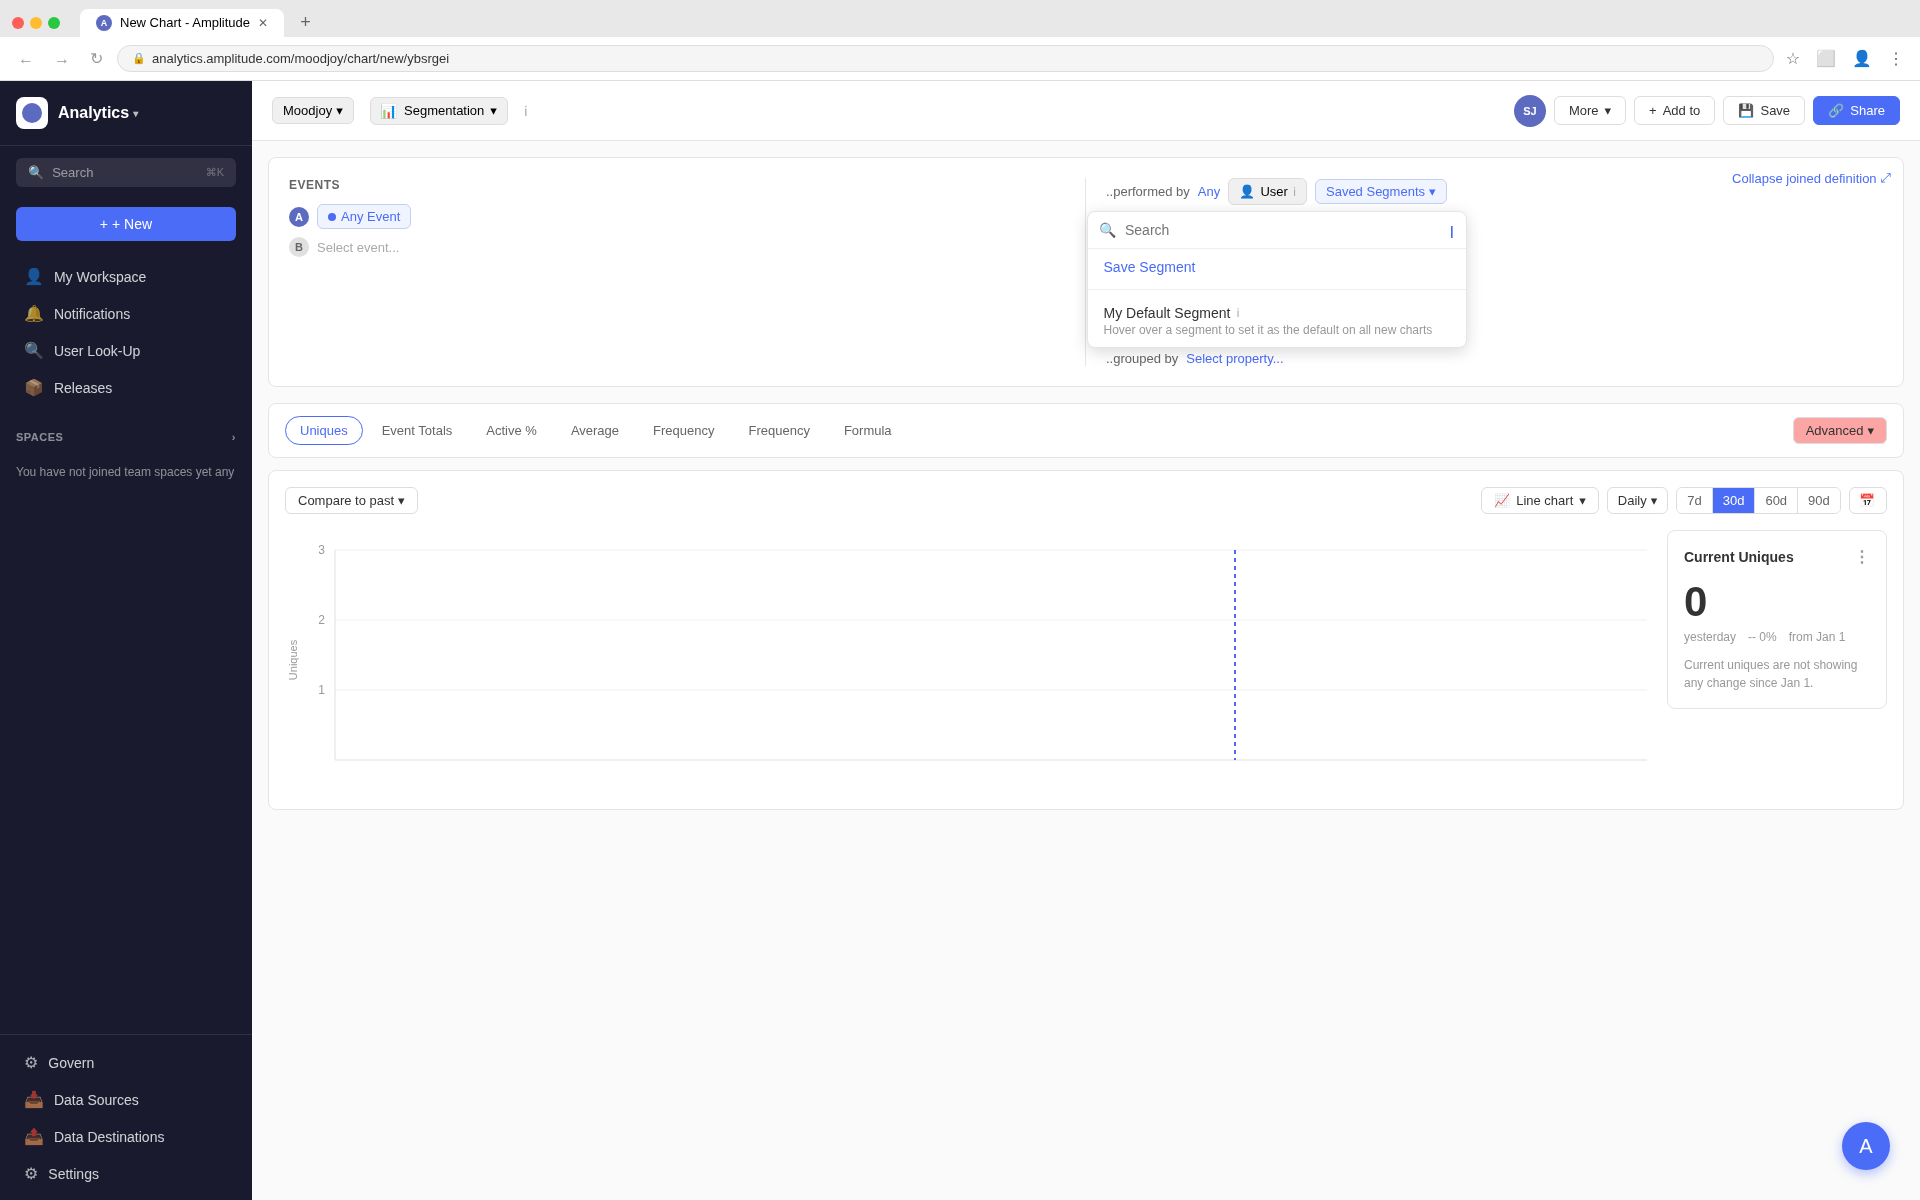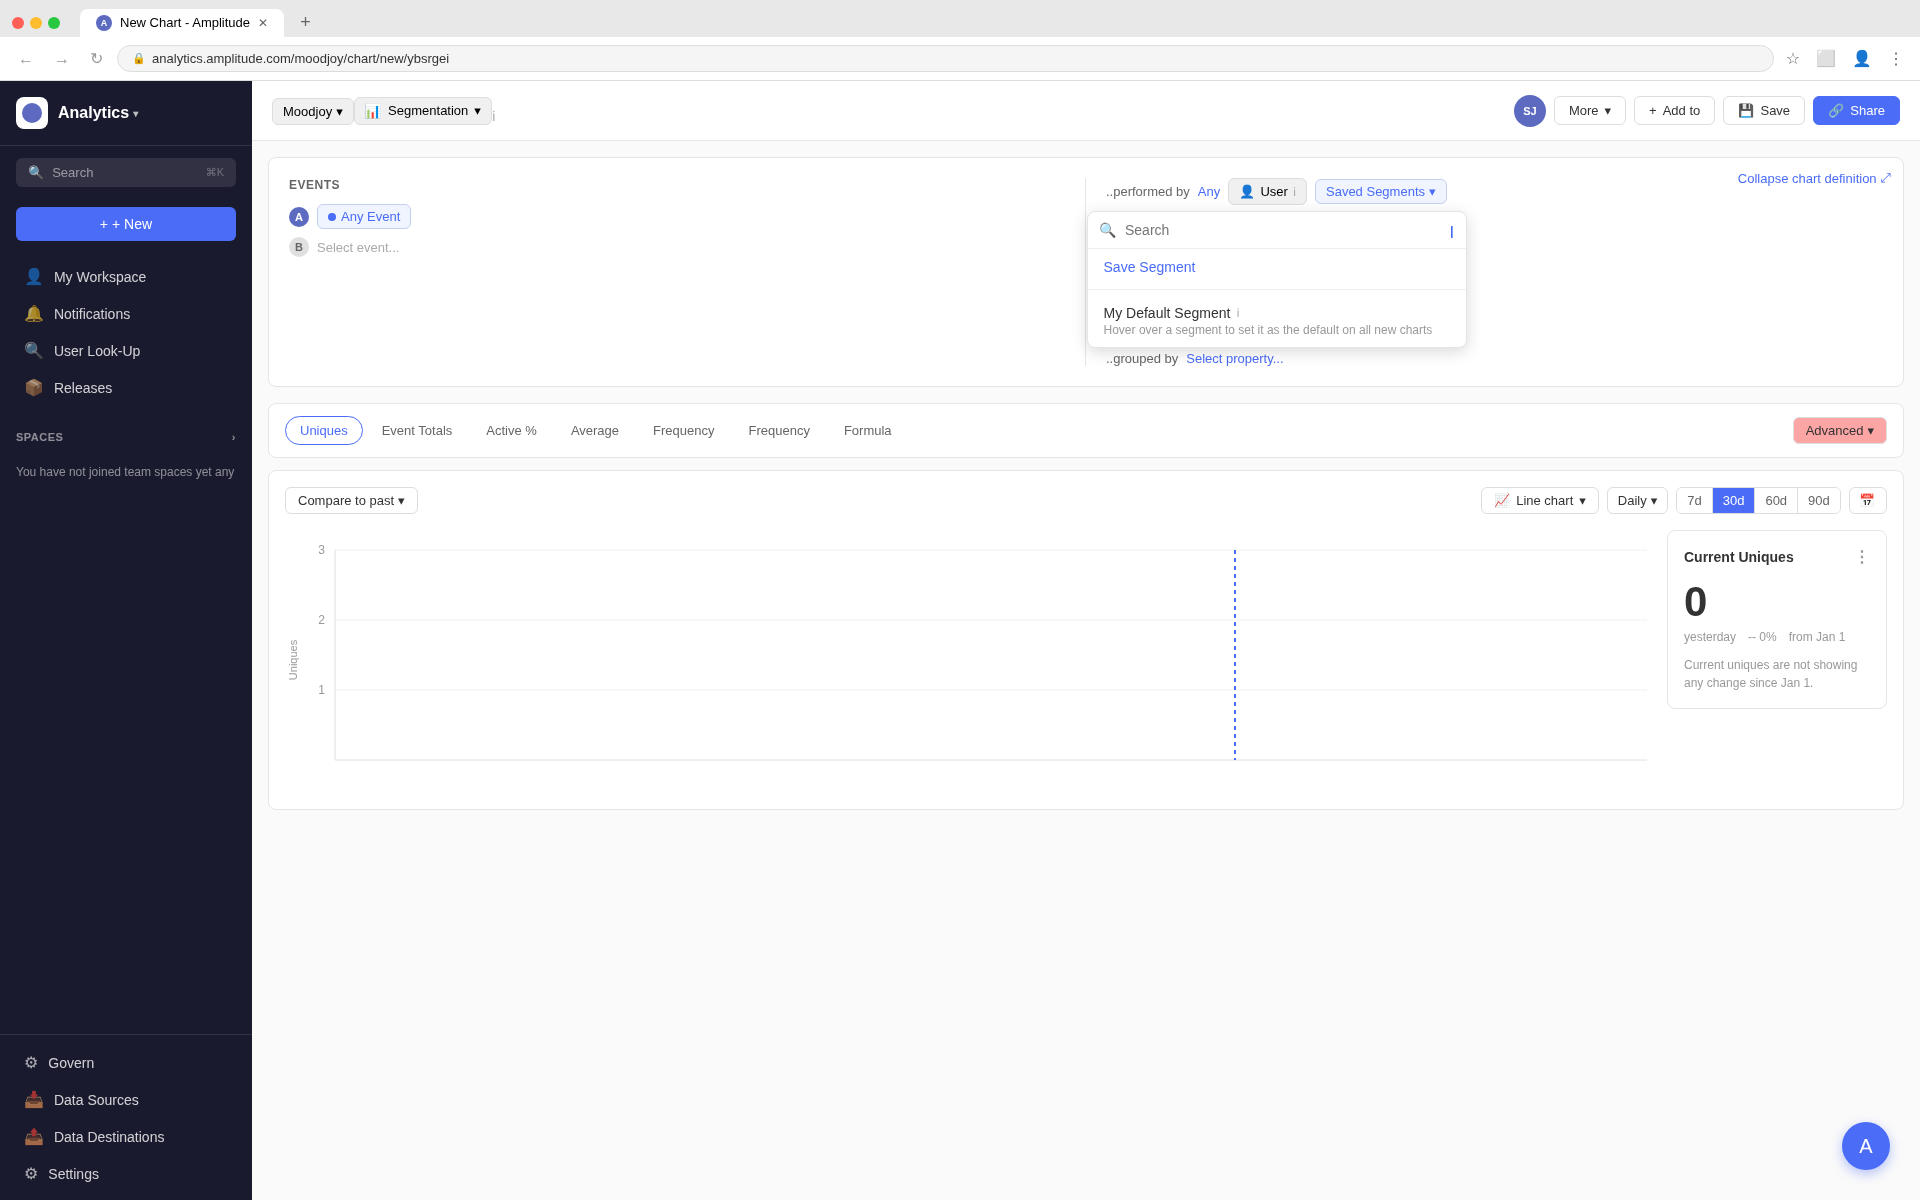--- a/index.html
+++ b/index.html
@@ -51,21 +51,21 @@
 
     .spaces-empty { padding: 12px 16px; color: rgba(255,255,255,0.5); font-size: 12px; line-height: 1.5; }
 
     .sidebar-bottom { margin-top: auto; padding: 8px 0; border-top: 1px solid rgba(255,255,255,0.1); }
 
     
     .main-content { flex: 1; display: flex; flex-direction: column; overflow: hidden; background: #fafafa; }
 
     
     .top-toolbar { background: white; border-bottom: 1px solid #e5e5e5; padding: 0 20px; height: 60px; display: flex; align-items: center; gap: 12px; }
-    .toolbar-left { display: flex; align-items: flex-end; gap: 0; }
+    .toolbar-left { display: flex; align-items: center; gap: 16px; }
     .project-badge { background: #f0f0f0; border: 1px solid #ddd; border-radius: 6px; padding: 5px 10px; font-size: 13px; font-weight: 500; cursor: pointer; display: flex; align-items: center; gap: 4px; }
     .chart-type-badge { background: #f0f0f0; border: 1px solid #ddd; border-radius: 6px; padding: 5px 10px; font-size: 13px; cursor: pointer; display: flex; align-items: center; gap: 6px; }
     .chart-type-badge .chart-icon { color: #5c6bc0; font-size: 14px; }
     .info-icon { color: #aaa; cursor: pointer; font-size: 14px; }
     .toolbar-right { margin-left: auto; display: flex; align-items: center; gap: 8px; }
     .avatar-badge { width: 32px; height: 32px; background: #5c6bc0; border-radius: 50%; display: flex; align-items: center; justify-content: center; color: white; font-size: 11px; font-weight: 600; }
     .toolbar-btn { background: white; border: 1px solid #ddd; border-radius: 6px; padding: 6px 14px; font-size: 13px; cursor: pointer; display: flex; align-items: center; gap: 6px; color: #333; }
     .toolbar-btn-primary { background: white; border: 1px solid #ddd; color: #333; }
     .toolbar-btn-save { background: white; border: 1px solid #ddd; }
     .toolbar-btn-share { background: #4a6cf7; color: white; border: 1px solid #4a6cf7; }
@@ -303,21 +303,21 @@
         <button class="toolbar-btn toolbar-btn-share">
           <span>🔗</span>
           <span>Share</span>
         </button>
       </div>
     </div>
 
     <div class="chart-area">
       <div class="chart-definition">
         <div class="collapse-bar">
-          <span>Collapse chart definition</span>
+          <span>Collapse joined definition</span>
           <span>⤢</span>
         </div>
 
         <div class="definition-grid">
 
           <div class="events-panel">
             <div class="events-panel-title">Events</div>
             <div class="event-row">
               <div class="event-label">A</div>
               <div class="event-chip">

